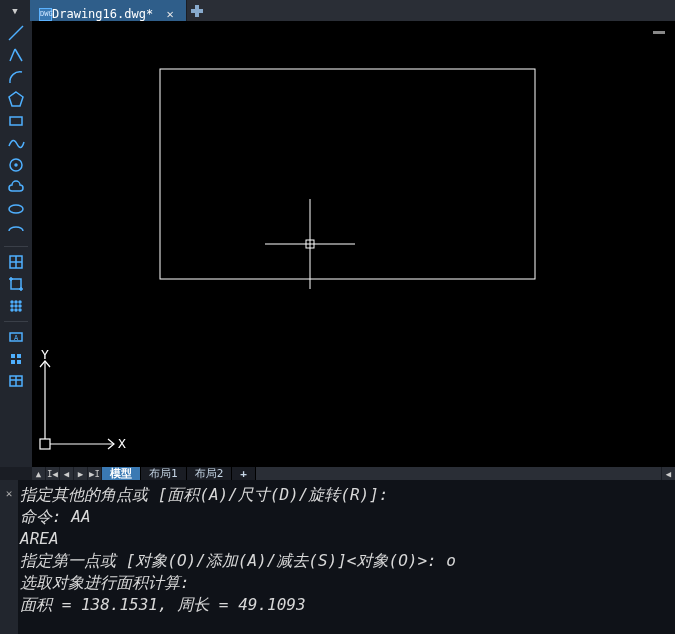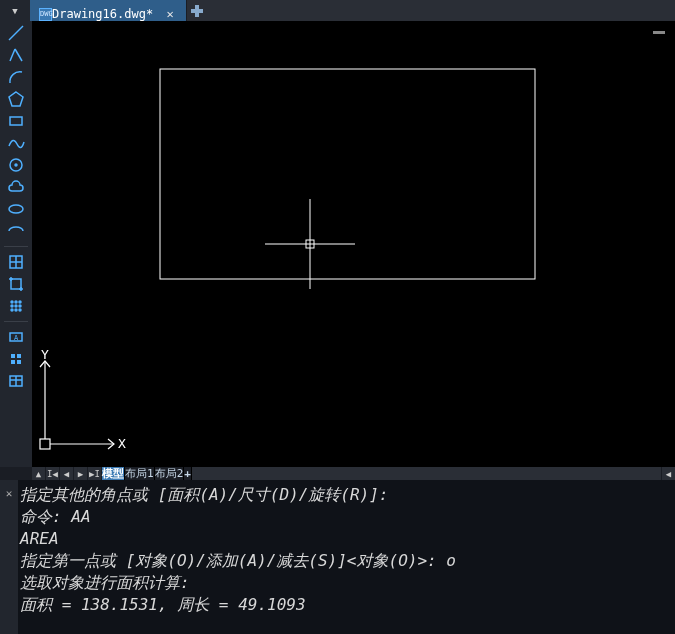--- a/index.html
+++ b/index.html
@@ -121,21 +121,21 @@
   .ltbtn {
     width: 14px;
     display: flex; align-items:center; justify-content:center;
     background: #2a2e36;
     color:#ccc;
     cursor:pointer;
     border-right:1px solid #1a1d24;
     font-size: 9px;
   }
   .ltab {
-    padding: 0 0;
+    padding: 0 8px;
     line-height: 13px;
     background: #1a1d24;
     color: #c6d6e6;
     border-right: 1px solid #000;
     cursor: pointer;
   }
   .ltab.active {
     background: #3a79b3;
     color: #fff;
     font-weight: bold;

